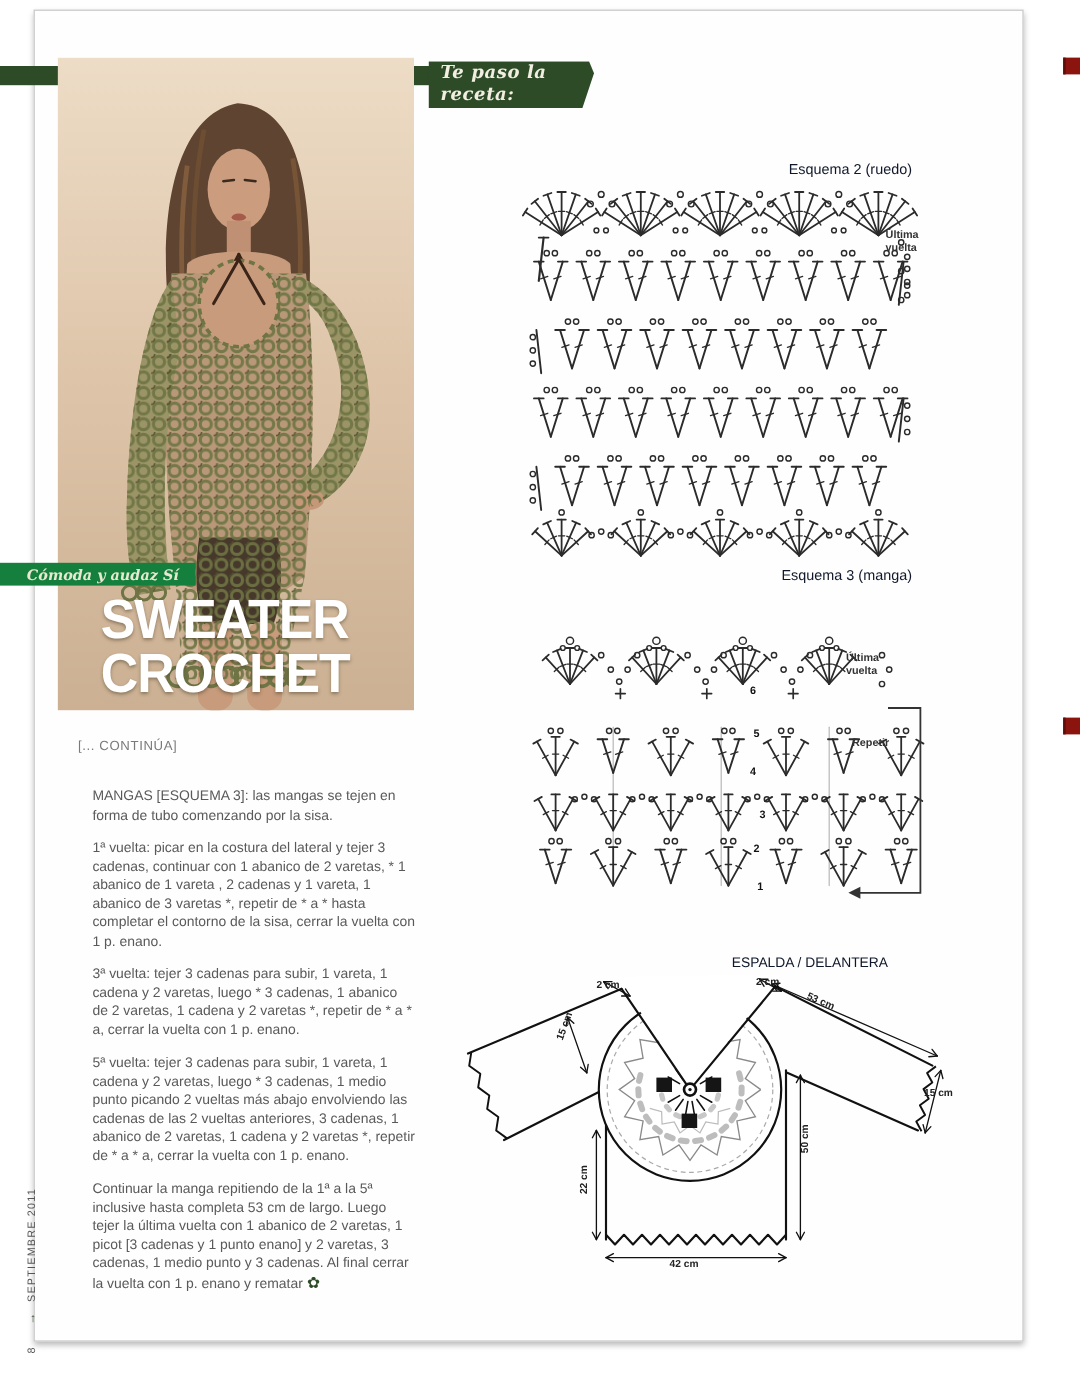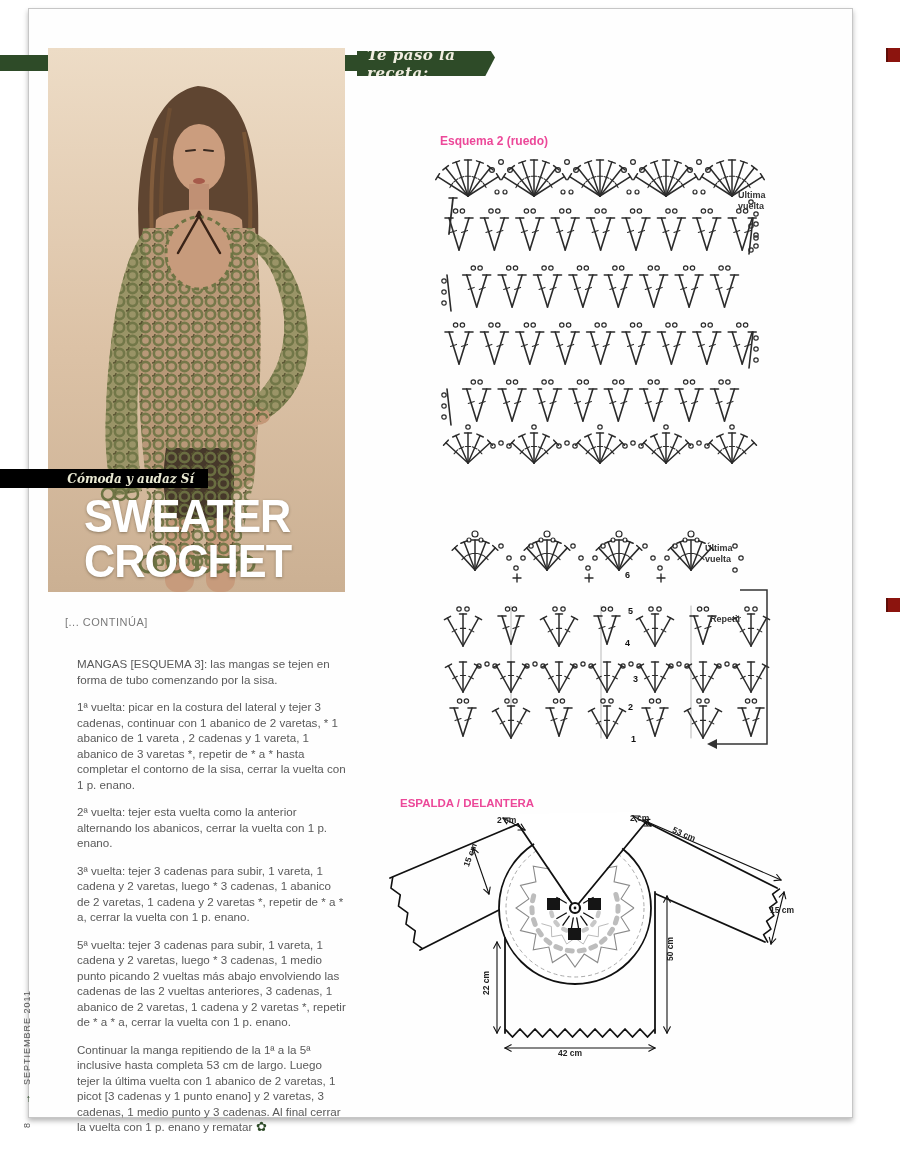--- a/index.html
+++ b/index.html
@@ -1,44 +1,44 @@
 <!DOCTYPE html>
 <html><head>
 <meta charset="utf-8">
 <style>
   html,body{margin:0;padding:0;background:#ffffff;}
   .canvas{position:relative;width:900px;height:1166px;background:#fff;overflow:hidden;
           font-family:"Liberation Sans",sans-serif;}
   .sheet{position:absolute;left:28px;top:8px;width:823px;height:1108px;background:#fefefe;
          border:1px solid #c6c6c6;box-shadow:0 3px 5px rgba(0,0,0,.28);}
   .green-rule{position:absolute;left:0;top:55px;width:360px;height:16px;background:#2e4b28;}
-  .badge{position:absolute;left:357px;top:51px;width:138px;height:25px;background:#2e4b28;
+  .badge{position:absolute;left:357px;top:51px;width:138px;height:39px;background:#2e4b28;
          clip-path:polygon(0 0,97% 0,100% 26%,93% 100%,0 100%);
-         display:flex;align-items:center;padding-left:10px;box-sizing:border-box;}
+         display:flex;align-items:flex-start;padding-left:10px;box-sizing:border-box;}
   .badge span{color:#f2efe2;font-family:"DejaVu Serif",serif;font-style:italic;font-weight:bold;
          font-size:15px;letter-spacing:.5px;}
   .red-sq{position:absolute;left:886px;width:14px;height:14px;background:#8c140e;border-left:2px solid #5e0d08;}
   .red-sq.top{top:48px;} .red-sq.mid{top:598px;}
   .photo{position:absolute;left:48px;top:48px;width:297px;height:544px;overflow:hidden;}
-  .caption-band{position:absolute;left:0;top:469px;width:208px;height:19px;background:#000000;
+  .caption-band{position:absolute;left:0;top:469px;width:163px;height:19px;background:#15803d;
          display:flex;align-items:center;justify-content:flex-end;padding-right:14px;box-sizing:border-box;}
   .caption-band span{color:#e9e9d2;font-family:"DejaVu Serif",serif;font-style:italic;font-weight:bold;
          font-size:12px;}
   .big-title{position:absolute;left:84px;top:494px;color:#ffffff;font-weight:800;
          font-size:46px;line-height:45px;letter-spacing:-1px;transform:scaleX(.94);transform-origin:0 0;
          text-shadow:0 1px 3px rgba(60,50,30,.45);}
   .continua{position:absolute;left:65px;top:616px;font-size:11px;color:#7a7a7a;letter-spacing:.5px;}
   .instructions{position:absolute;left:65px;top:644px;width:294px;font-size:11.6px;line-height:15.5px;
          color:#595959;}
   .instructions div{margin:12px;}
   .sidebar{position:absolute;left:21px;top:1128px;transform:rotate(-90deg);transform-origin:0 0;
          white-space:nowrap;font-size:9px;color:#555;letter-spacing:1px;}
   .sidebar .arrow{color:#2e4b28;margin:0 8px;font-size:10px;}
   .sidebar span:first-child{margin-right:10px;}
-  .diag-title{position:absolute;width:320px;text-align:left;font-size:12px;font-weight:bold;color:#ec4899;}
+  .diag-title{position:absolute;width:320px;text-align:right;font-size:12px;font-weight:normal;color:#0f172a;}
   .diag-side{position:absolute;width:46px;font-size:9px;font-weight:bold;color:#333;line-height:10.5px;margin-top:28px;}
   .meas{position:absolute;font-size:8.5px;font-weight:bold;color:#222;white-space:nowrap;}
   svg{position:absolute;overflow:visible;}
 </style>
 </head>
 <body>
 
 <div class="canvas">
   <div class="sheet"></div>
   <div class="green-rule"></div>
@@ -106,21 +106,20 @@
   </div>
   <div class="big-title">
     <div>SWEATER</div>
     <div>CROCHET</div>
   </div>
 
   <div class="continua">[... CONTINÚA]</div>
   <div class="instructions">
       <div>MANGAS [ESQUEMA 3]: las mangas se tejen en forma de tubo comenzando por la sisa.</div>
       <div>1ª vuelta: picar en la costura del lateral y tejer 3 cadenas, continuar con 1 abanico de 2 varetas, * 1 abanico de 1 vareta , 2 cadenas y 1 vareta, 1 abanico de 3 varetas *, repetir de * a * hasta completar el contorno de la sisa, cerrar la vuelta con 1 p. enano.</div>
-      <div>2ª vuelta: tejer esta vuelta como la anterior alternando los abanicos, cerrar la vuelta con 1 p. enano.</div>
       <div>3ª vuelta: tejer 3 cadenas para subir, 1 vareta, 1 cadena y 2 varetas, luego * 3 cadenas, 1 abanico de 2 varetas, 1 cadena y 2 varetas *, repetir de * a * a, cerrar la vuelta con 1 p. enano.</div>
       <div>5ª vuelta: tejer 3 cadenas para subir, 1 vareta, 1 cadena y 2 varetas, luego * 3 cadenas, 1 medio punto picando 2 vueltas más abajo envolviendo las cadenas de las 2 vueltas anteriores, 3 cadenas, 1 abanico de 2 varetas, 1 cadena y 2 varetas *, repetir de * a * a, cerrar la vuelta con 1 p. enano.</div>
       <div>Continuar la manga repitiendo de la 1ª a la 5ª inclusive hasta completa 53 cm de largo. Luego tejer la última vuelta con 1 abanico de 2 varetas, 1 picot [3 cadenas y 1 punto enano] y 2 varetas, 3 cadenas, 1 medio punto y 3 cadenas. Al final cerrar la vuelta con 1 p. enano y rematar<span style="color: rgb(46, 75, 40); font-size: 13px;"> ✿</span></div>
     </div>
 
   <div class="sidebar">
     <span>8</span><span class="arrow">→</span><span>SEPTIEMBRE 2011</span>
   </div>
 
   <div class="diag-title" style="left:440px;top:134px;">Esquema 2 (ruedo)</div>
@@ -633,20 +632,21 @@
       <circle cx="140" cy="296" r="2.2" stroke="#2b2b2b" stroke-width="1.2" fill="none"></circle>
       <circle cx="190" cy="296" r="2.2" stroke="#2b2b2b" stroke-width="1.2" fill="none"></circle>
       <circle cx="198" cy="293" r="2.2" stroke="#2b2b2b" stroke-width="1.2" fill="none"></circle>
       <circle cx="206" cy="296" r="2.2" stroke="#2b2b2b" stroke-width="1.2" fill="none"></circle>
       <circle cx="256" cy="296" r="2.2" stroke="#2b2b2b" stroke-width="1.2" fill="none"></circle>
       <circle cx="264" cy="293" r="2.2" stroke="#2b2b2b" stroke-width="1.2" fill="none"></circle>
       <circle cx="272" cy="296" r="2.2" stroke="#2b2b2b" stroke-width="1.2" fill="none"></circle>
     </svg>
   <div class="diag-side" style="left:738px;top:162px;">Última vuelta</div>
 
+  <div class="diag-title" style="left:440px;top:472px;">Esquema 3 (manga)</div>
   <svg id="esq3" viewBox="0 0 345 290" width="345" height="290" style="left:435px;top:488px;">
       <line x1="40" y1="82" x2="19.73229377153019" y2="59.88167989569628" stroke="#2b2b2b" stroke-width="1.5" stroke-linecap="round"></line>
       <line x1="17.151823092694755" y1="62.24624562235109" x2="22.312764450365627" y2="57.51711416904147" stroke="#2b2b2b" stroke-width="1.5" stroke-linecap="round"></line>
       <line x1="26.935840498635283" y1="71.59145848243367" x2="30.76968265004793" y2="68.07838940283224" stroke="#2b2b2b" stroke-width="1.1" stroke-linecap="round"></line>
       <line x1="40" y1="82" x2="29.126858851488958" y2="54.03976392151604" stroke="#2b2b2b" stroke-width="1.5" stroke-linecap="round"></line>
       <line x1="25.864831308999165" y1="55.308297055508994" x2="32.38888639397875" y2="52.77123078752309" stroke="#2b2b2b" stroke-width="1.5" stroke-linecap="round"></line>
       <line x1="31.59655190818365" y1="67.56420905637144" x2="36.4429928284542" y2="65.6795312572962" stroke="#2b2b2b" stroke-width="1.1" stroke-linecap="round"></line>
       <line x1="40" y1="82" x2="40" y2="52" stroke="#2b2b2b" stroke-width="1.5" stroke-linecap="round"></line>
       <line x1="36.5" y1="52" x2="43.5" y2="52" stroke="#2b2b2b" stroke-width="1.5" stroke-linecap="round"></line>
       <line x1="37.4" y1="65.5" x2="42.6" y2="65.5" stroke="#2b2b2b" stroke-width="1.1" stroke-linecap="round"></line>

